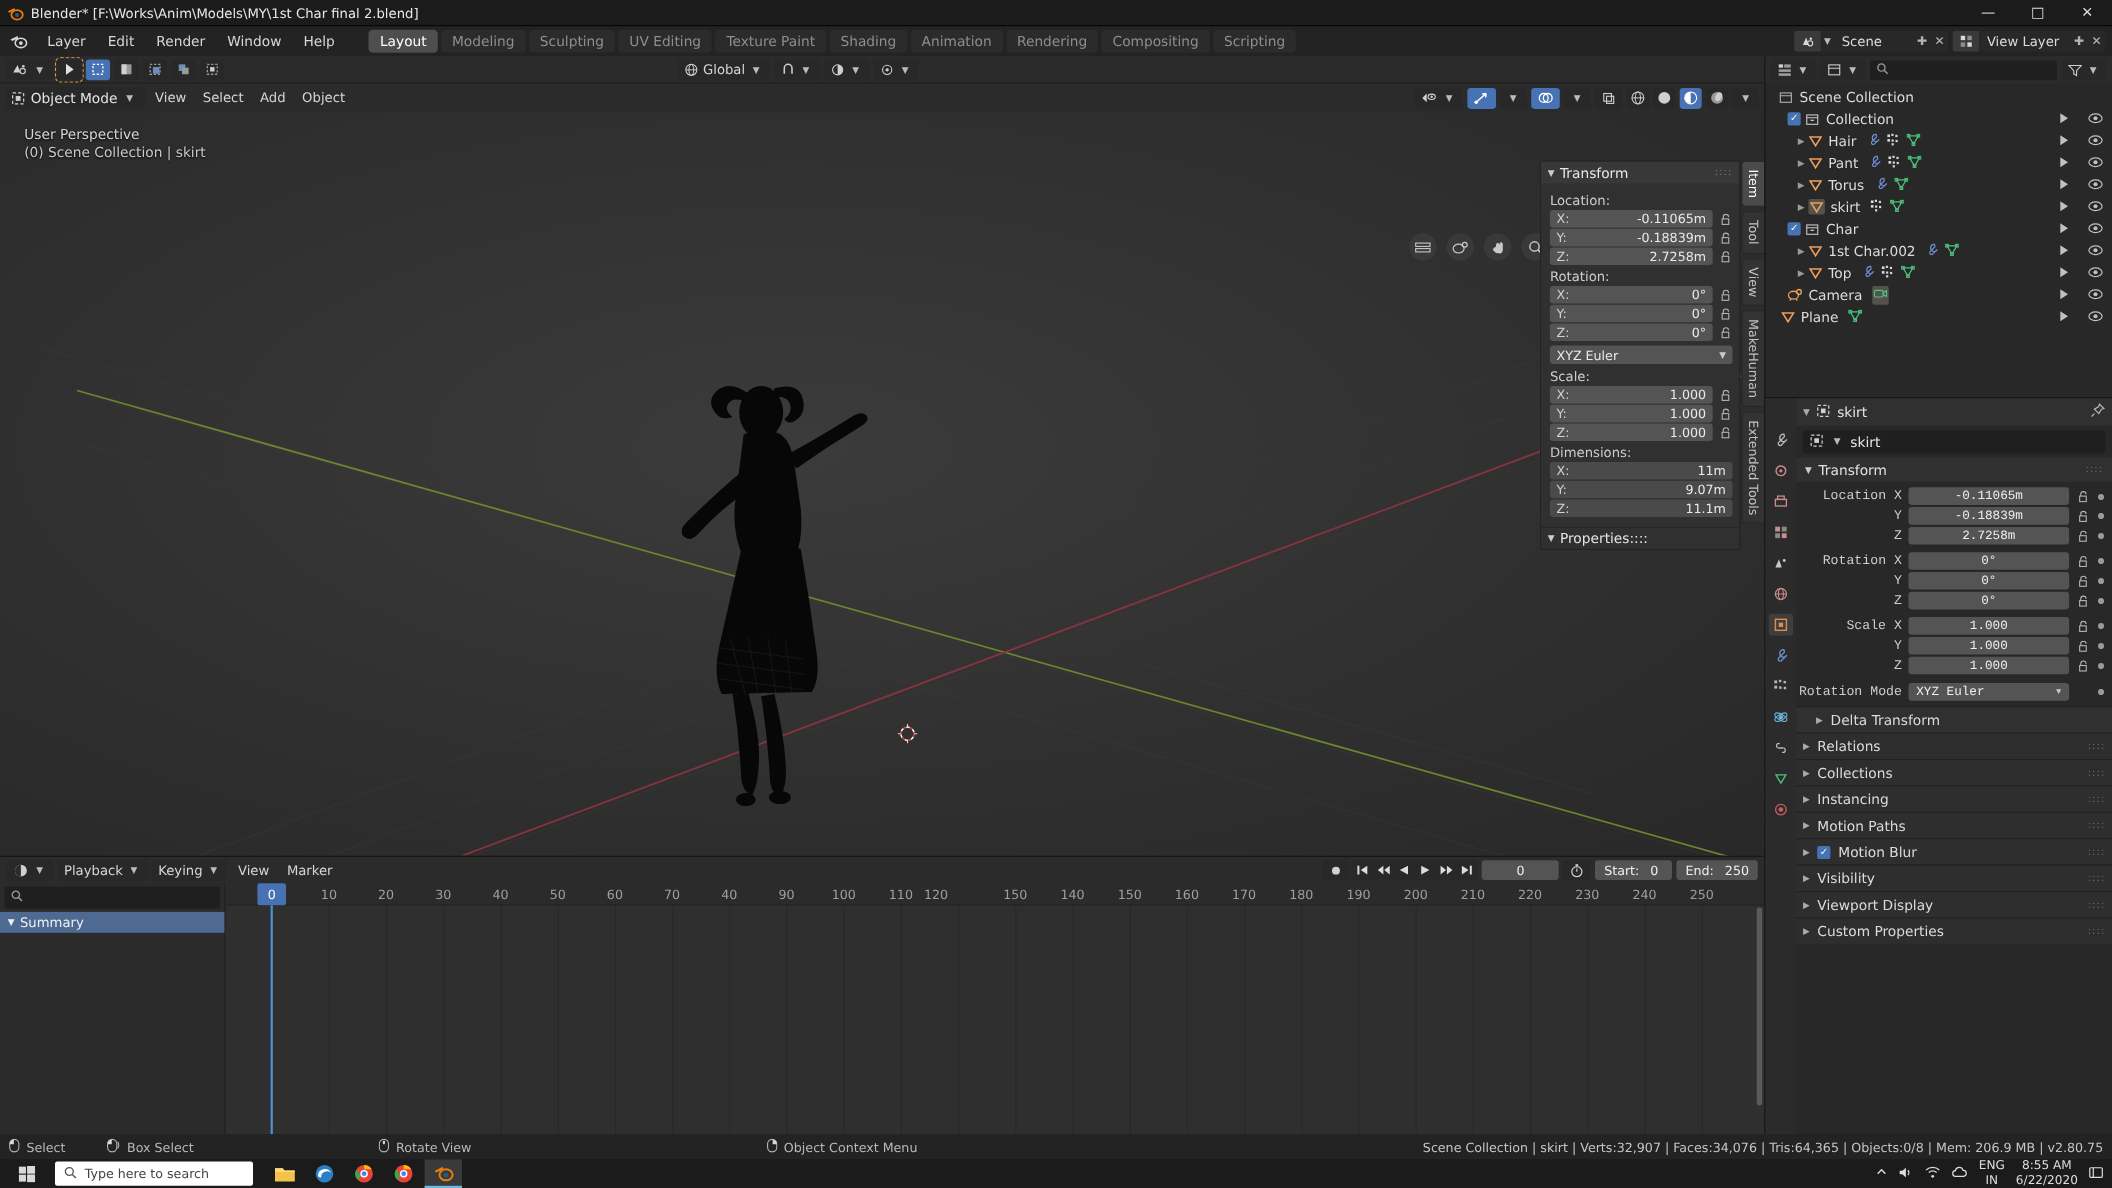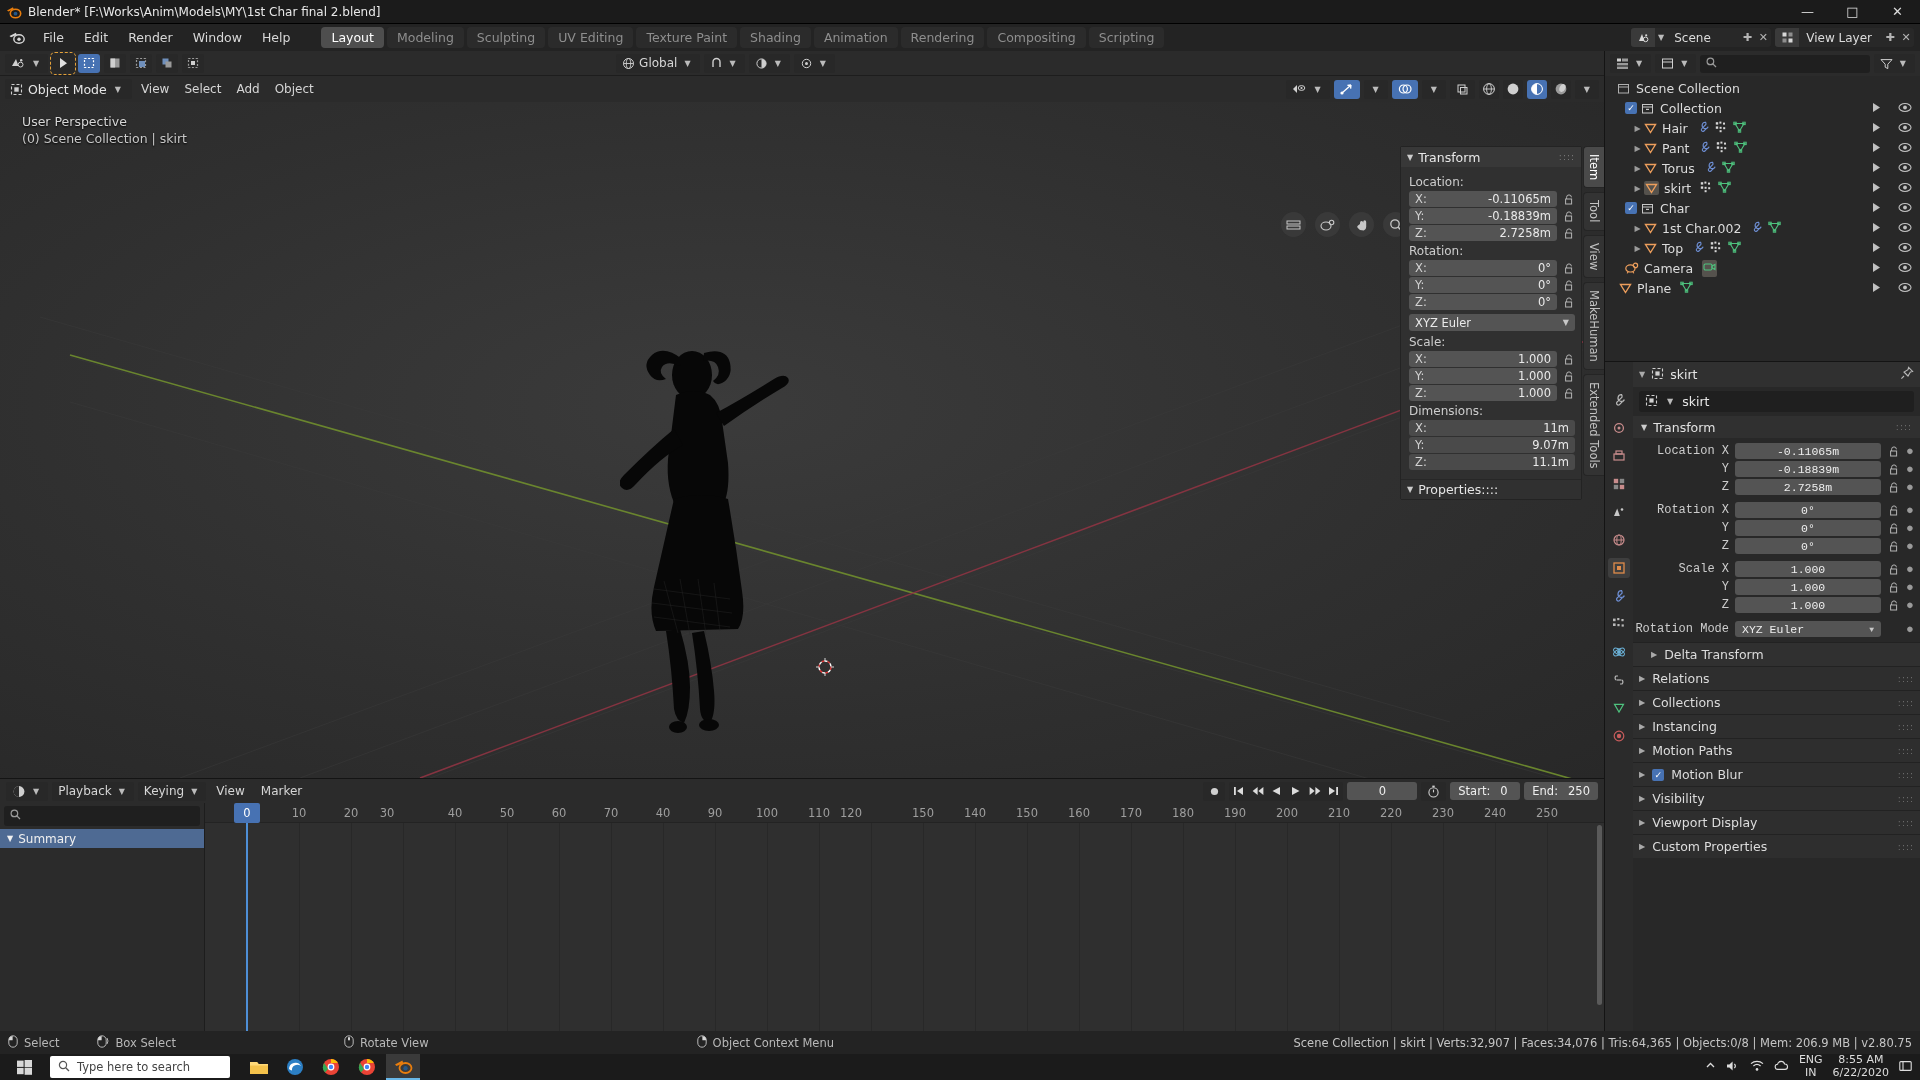--- a/index.html
+++ b/index.html
@@ -197,21 +197,21 @@
 
   <div class="topbar">
     <span class="bicon">
       <svg width="17" height="14" viewBox="0 0 17 14">
         <ellipse cx="10" cy="8" rx="5.2" ry="4.3" fill="none" stroke="#d8d8d8" stroke-width="1.4"></ellipse>
         <circle cx="10" cy="8.2" r="1.7" fill="#d8d8d8"></circle>
         <path d="M0.5 5 L7 1.8 L7.6 3.9 L2 6.3 Z" fill="#d8d8d8"></path>
       </svg>
     </span>
     <div class="menu">
-      <span>File</span>
+      <span>Layer</span>
       <span>Edit</span>
       <span>Render</span>
       <span>Window</span>
       <span>Help</span>
     </div>
     <div class="wspaces">
       <div class="ws active">Layout</div>
       <div class="ws">Modeling</div>
       <div class="ws">Sculpting</div>
       <div class="ws">UV Editing</div>
@@ -766,21 +766,21 @@
           <span style="font-size:8px;">▼</span>
           <span>Summary</span>
         </div>
       </div>
 
       <div class="tl-main">
         <div class="ruler">
           <span class="tick" style="left:42px">0</span>
           <span class="tick" style="left:94px">10</span>
           <span class="tick" style="left:146px">20</span>
-          <span class="tick" style="left:182px">30</span>
+          <span class="tick" style="left:198px">30</span>
           <span class="tick" style="left:250px">40</span>
           <span class="tick" style="left:302px">50</span>
           <span class="tick" style="left:354px">60</span>
           <span class="tick" style="left:406px">70</span>
           <span class="tick" style="left:458px">40</span>
           <span class="tick" style="left:510px">90</span>
           <span class="tick" style="left:562px">100</span>
           <span class="tick" style="left:614px">110</span>
           <span class="tick" style="left:646px">120</span>
           <span class="tick" style="left:718px">150</span>

